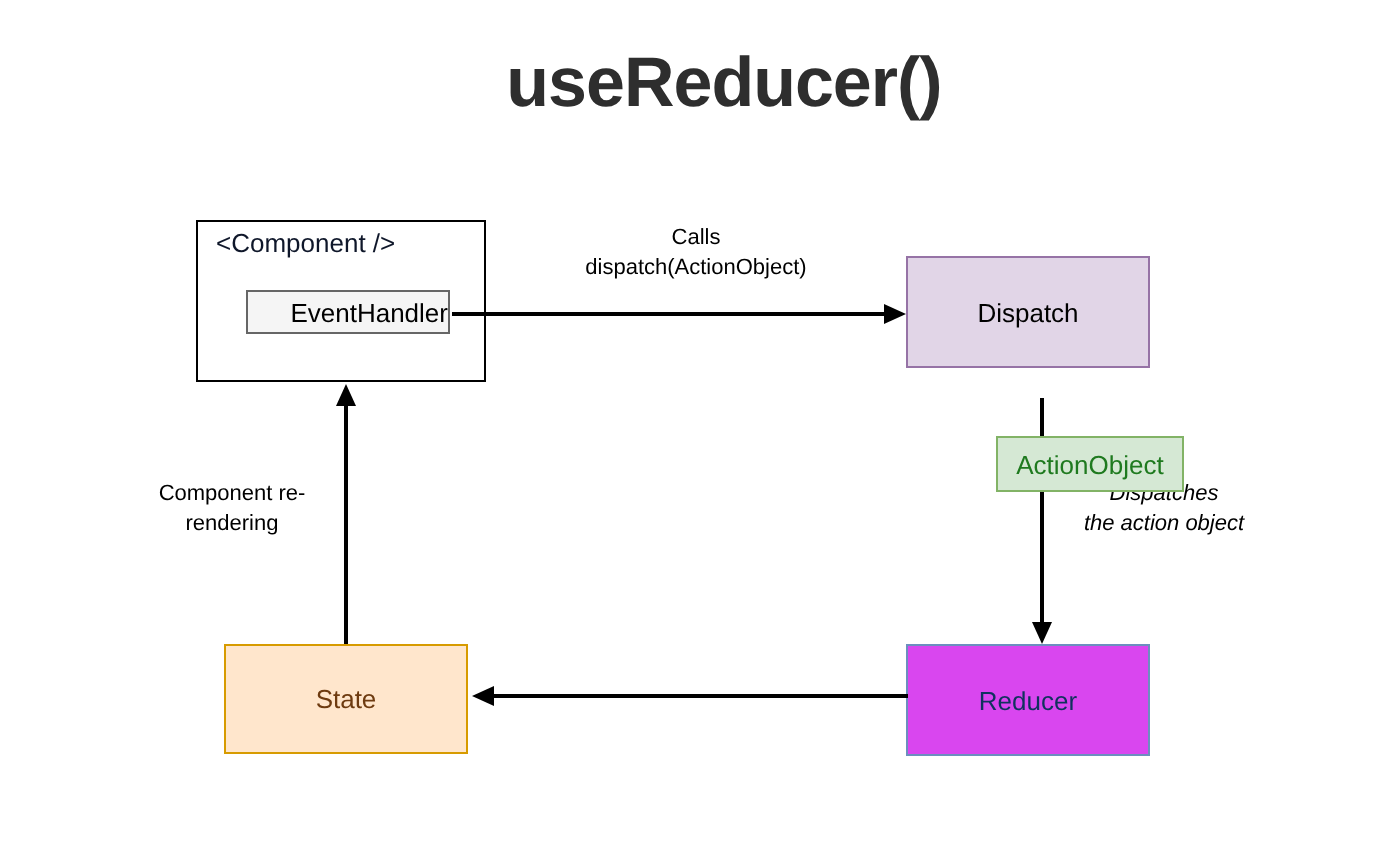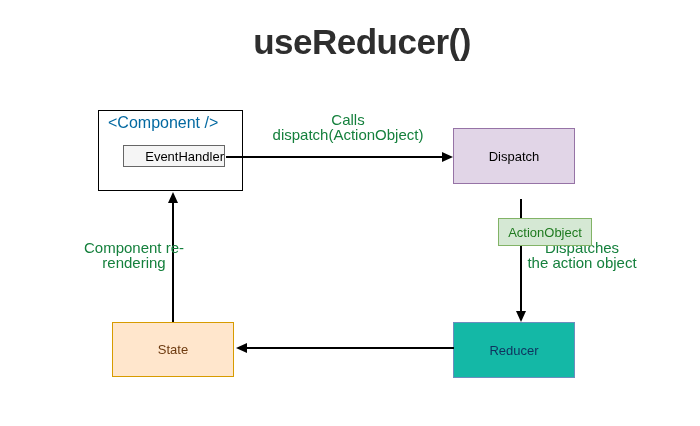--- a/index.html
+++ b/index.html
@@ -33,22 +33,22 @@
   }
   .component-box {
     left: 98px; top: 110px; width: 145px; height: 81px;
     border: 1px solid #000000;
     background: #ffffff;
     align-items: flex-start;
     justify-content: flex-start;
   }
   .component-label {
     padding: 3px 0 0 9px;
-    font-size: 16px;
-    color: #0369a1;
+    font-size: 13px;
+    color: #0f172a;
   }
   .event-handler {
     left: 123px; top: 145px; width: 102px; height: 22px;
     background: #f5f5f5;
     border: 1px solid #666666;
     justify-content: flex-end;
   }
   .dispatch {
     left: 453px; top: 128px; width: 122px; height: 56px;
     background: #e1d5e7;
@@ -58,21 +58,21 @@
   .action-object {
     left: 498px; top: 170px; width: 94px; height: 28px;
     background: #d5e8d4;
     border: 1px solid #82b366;
     color: #1f7a1f;
     z-index: 2;
     margin-top: 48px;
   }
   .reducer {
     left: 453px; top: 322px; width: 122px; height: 56px;
-    background: #14b8a6;
+    background: #d946ef;
     border: 1px solid #6c8ebf;
     color: #10325e;
   }
   .state {
     left: 112px; top: 322px; width: 122px; height: 55px;
     background: #ffe6cc;
     border: 1px solid #d79b00;
     color: #6e3b10;
   }
   .edge-line { position: absolute; background: #000000; }
@@ -88,30 +88,30 @@
     border-left: 5px solid transparent; border-right: 5px solid transparent;
     border-top: 11px solid #000000; }
   .head-left { left: 236px; top: 343px;
     border-top: 5px solid transparent; border-bottom: 5px solid transparent;
     border-right: 11px solid #000000; }
   .head-up { left: 168px; top: 192px;
     border-left: 5px solid transparent; border-right: 5px solid transparent;
     border-bottom: 11px solid #000000; }
   .edge-label {
     position: absolute;
-    font-size: 15px;
+    font-size: 11px;
     line-height: 15px;
-    color: #15803d;
+    color: #000000;
     text-align: center;
     white-space: pre-line;
   }
   .label-calls        { left: 248px; top: 112px; width: 200px; }
-  .label-dispatches   { left: 512px; top: 240px; width: 140px; }
+  .label-dispatches   { left: 512px; top: 240px; width: 140px; font-style: italic; }
   .label-state-update { left: 274px; top: 323px; width: 140px; }
-  .label-rerender     { left: 64px;  top: 240px; width: 140px; }
+  .label-rerender     { left: 46px;  top: 240px; width: 140px; }
 </style>
 </head>
 <body>
 
 <div class="canvas">
 
   <div class="title">useReducer()</div>
 
   <div class="node component-box">
     <span class="component-label">&lt;Component /&gt;</span>

